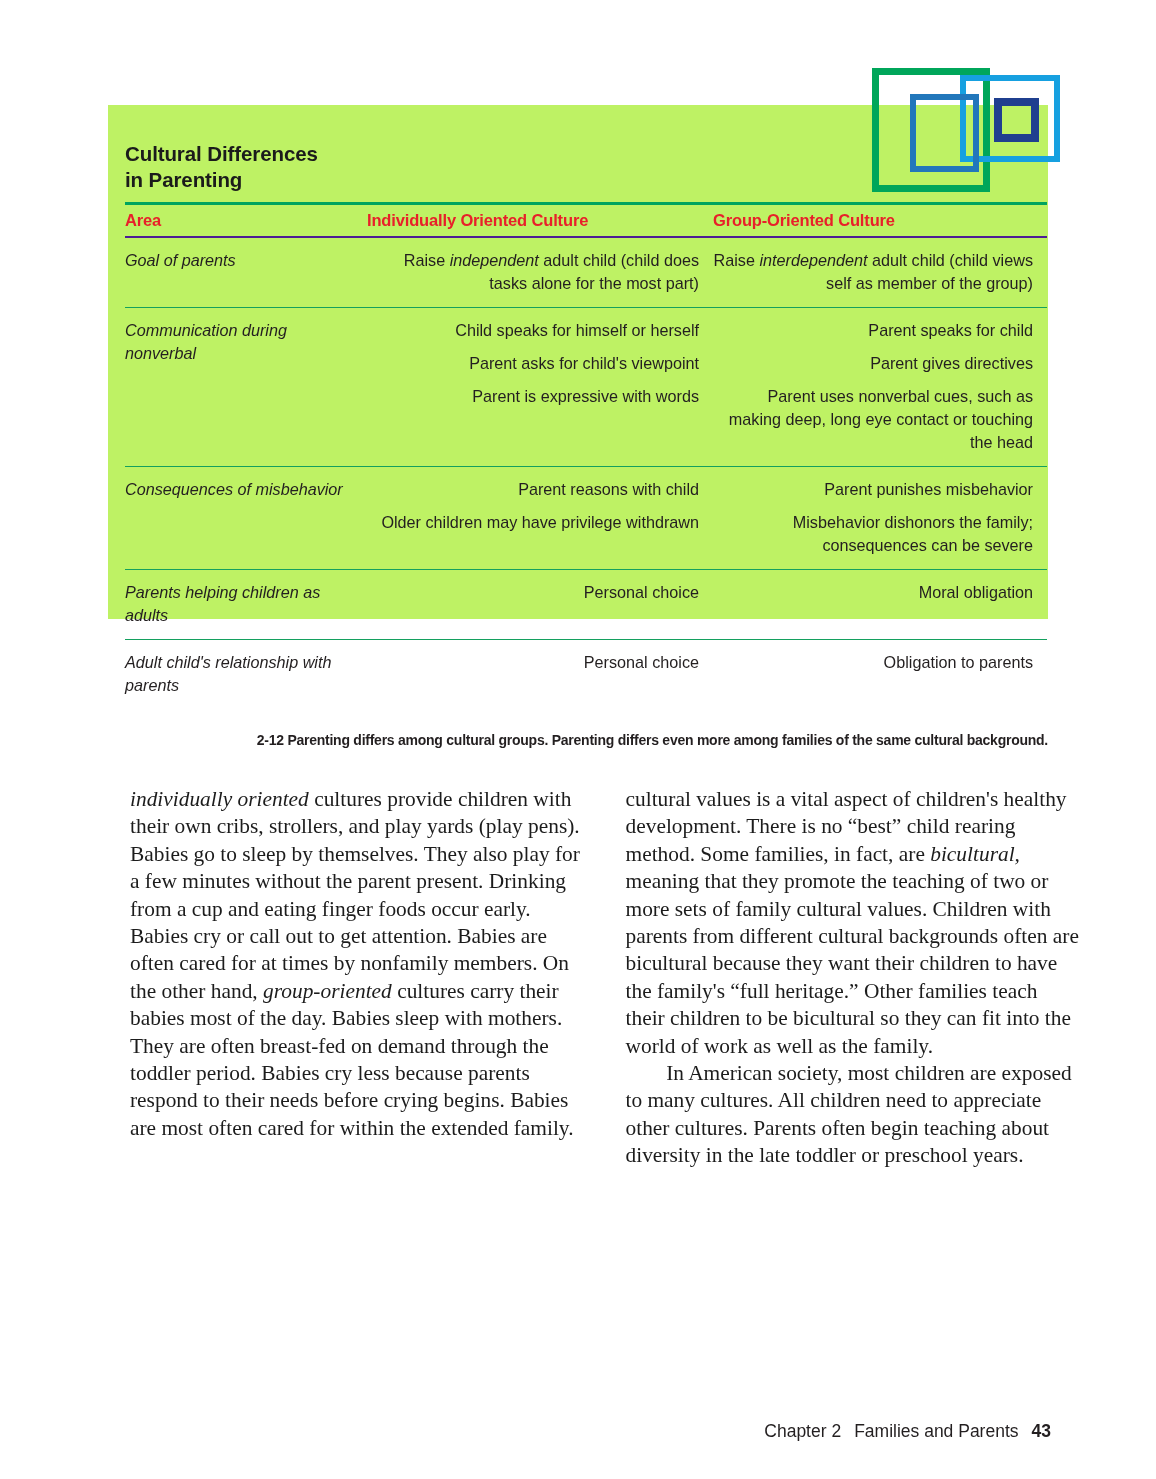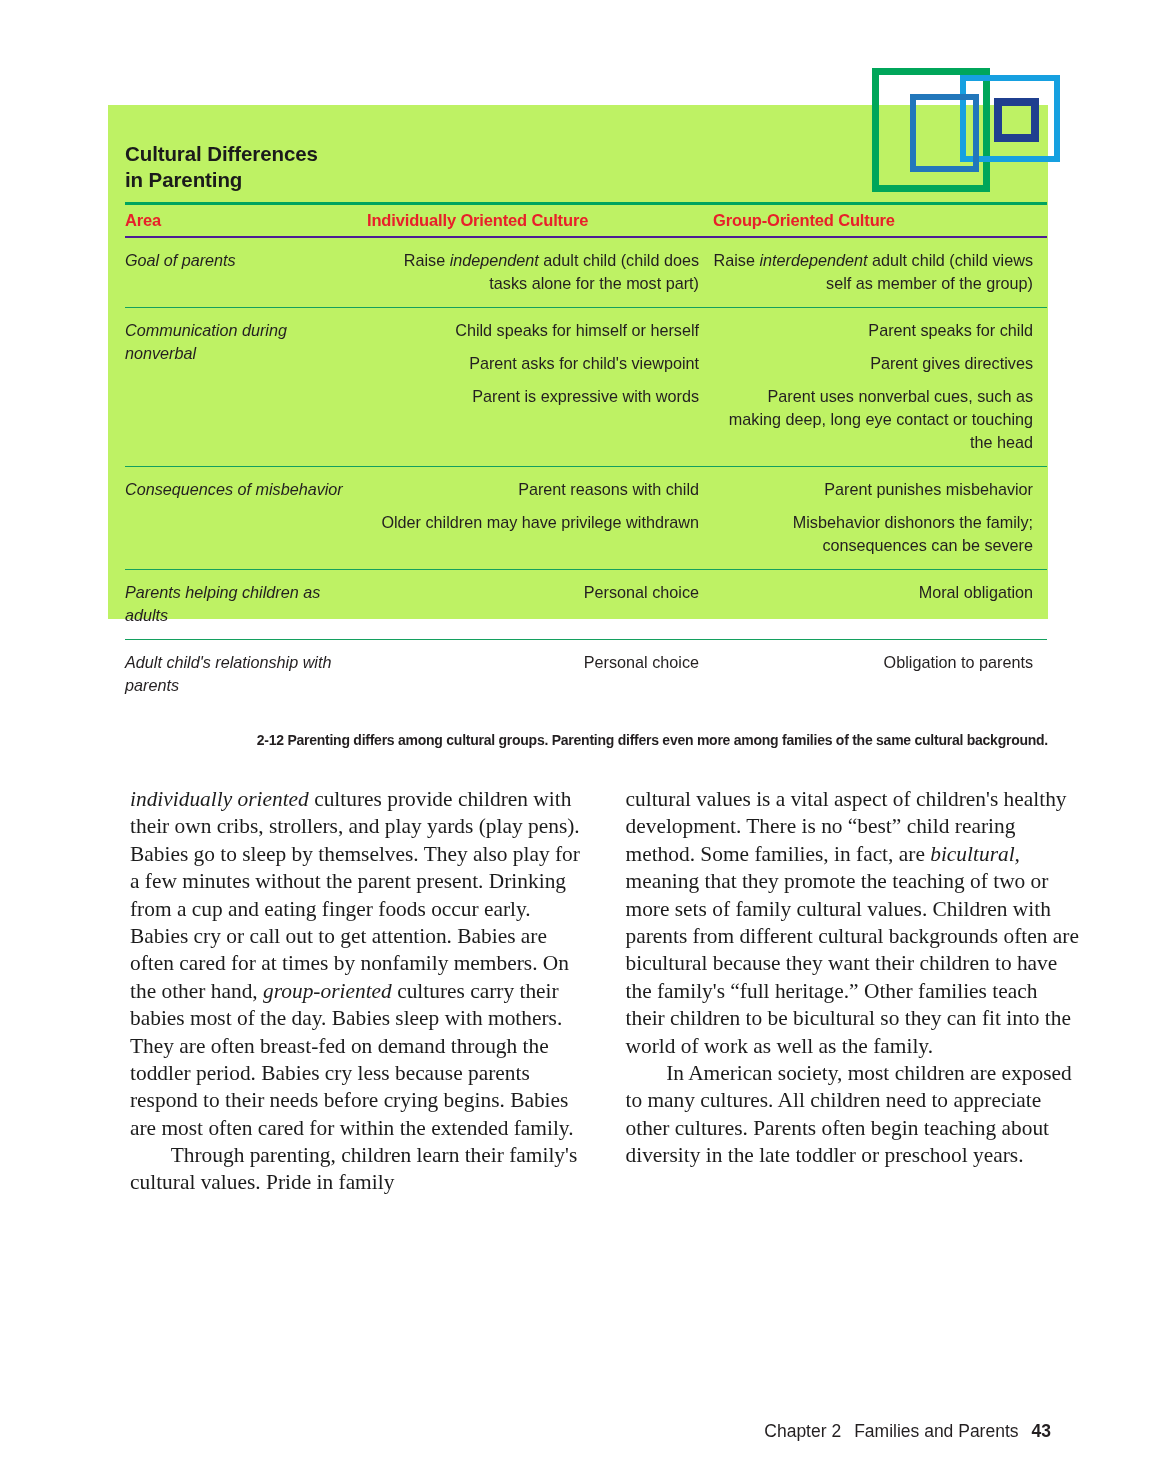--- a/index.html
+++ b/index.html
@@ -239,21 +239,20 @@
     </tbody>
   </table>
 </div>
 
 <div class="caption">2-12 Parenting differs among cultural groups. Parenting differs even more among families of the same cultural background.</div>
 
 <div class="cols">
 
   <div class="col">
     <p><i>individually oriented</i><span> cultures provide children with their own cribs, strollers, and play yards (play pens). Babies go to sleep by themselves. They also play for a few minutes without the parent present. Drinking from a cup and eating finger foods occur early. Babies cry or call out to get attention. Babies are often cared for at times by nonfamily members. On the other hand, </span><i>group-oriented</i><span> cultures carry their babies most of the day. Babies sleep with mothers. They are often breast-fed on demand through the toddler period. Babies cry less because parents respond to their needs before crying begins. Babies are most often cared for within the extended family.</span></p>
-    <p class="indent">Through parenting, children learn their family's cultural values. Pride in family</p>
   </div>
 
   <div class="col">
     <p><span>cultural values is a vital aspect of children's healthy development. There is no “best” child rearing method. Some families, in fact, are </span><i>bicultural,</i><span> meaning that they promote the teaching of two or more sets of family cultural values. Children with parents from different cultural backgrounds often are bicultural because they want their children to have the family's “full heritage.” Other families teach their children to be bicultural so they can fit into the world of work as well as the family.</span></p>
     <p class="indent">In American society, most children are exposed to many cultures. All children need to appreciate other cultures. Parents often begin teaching about diversity in the late toddler or preschool years.</p>
   </div>
 
 </div>
 
 <div class="footer">

